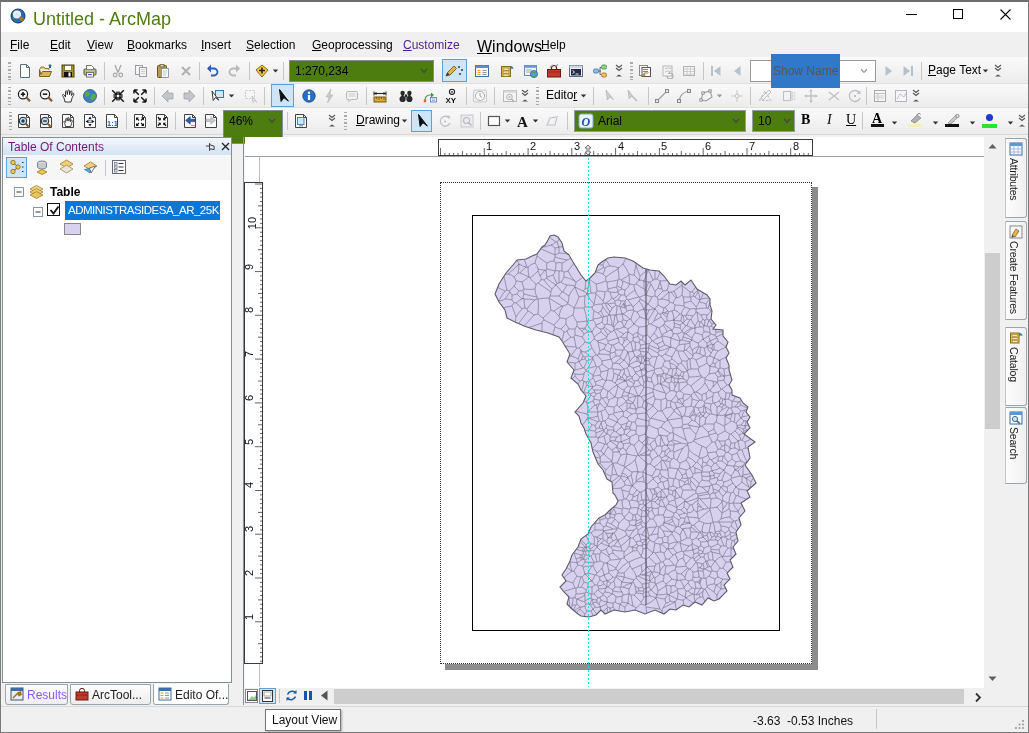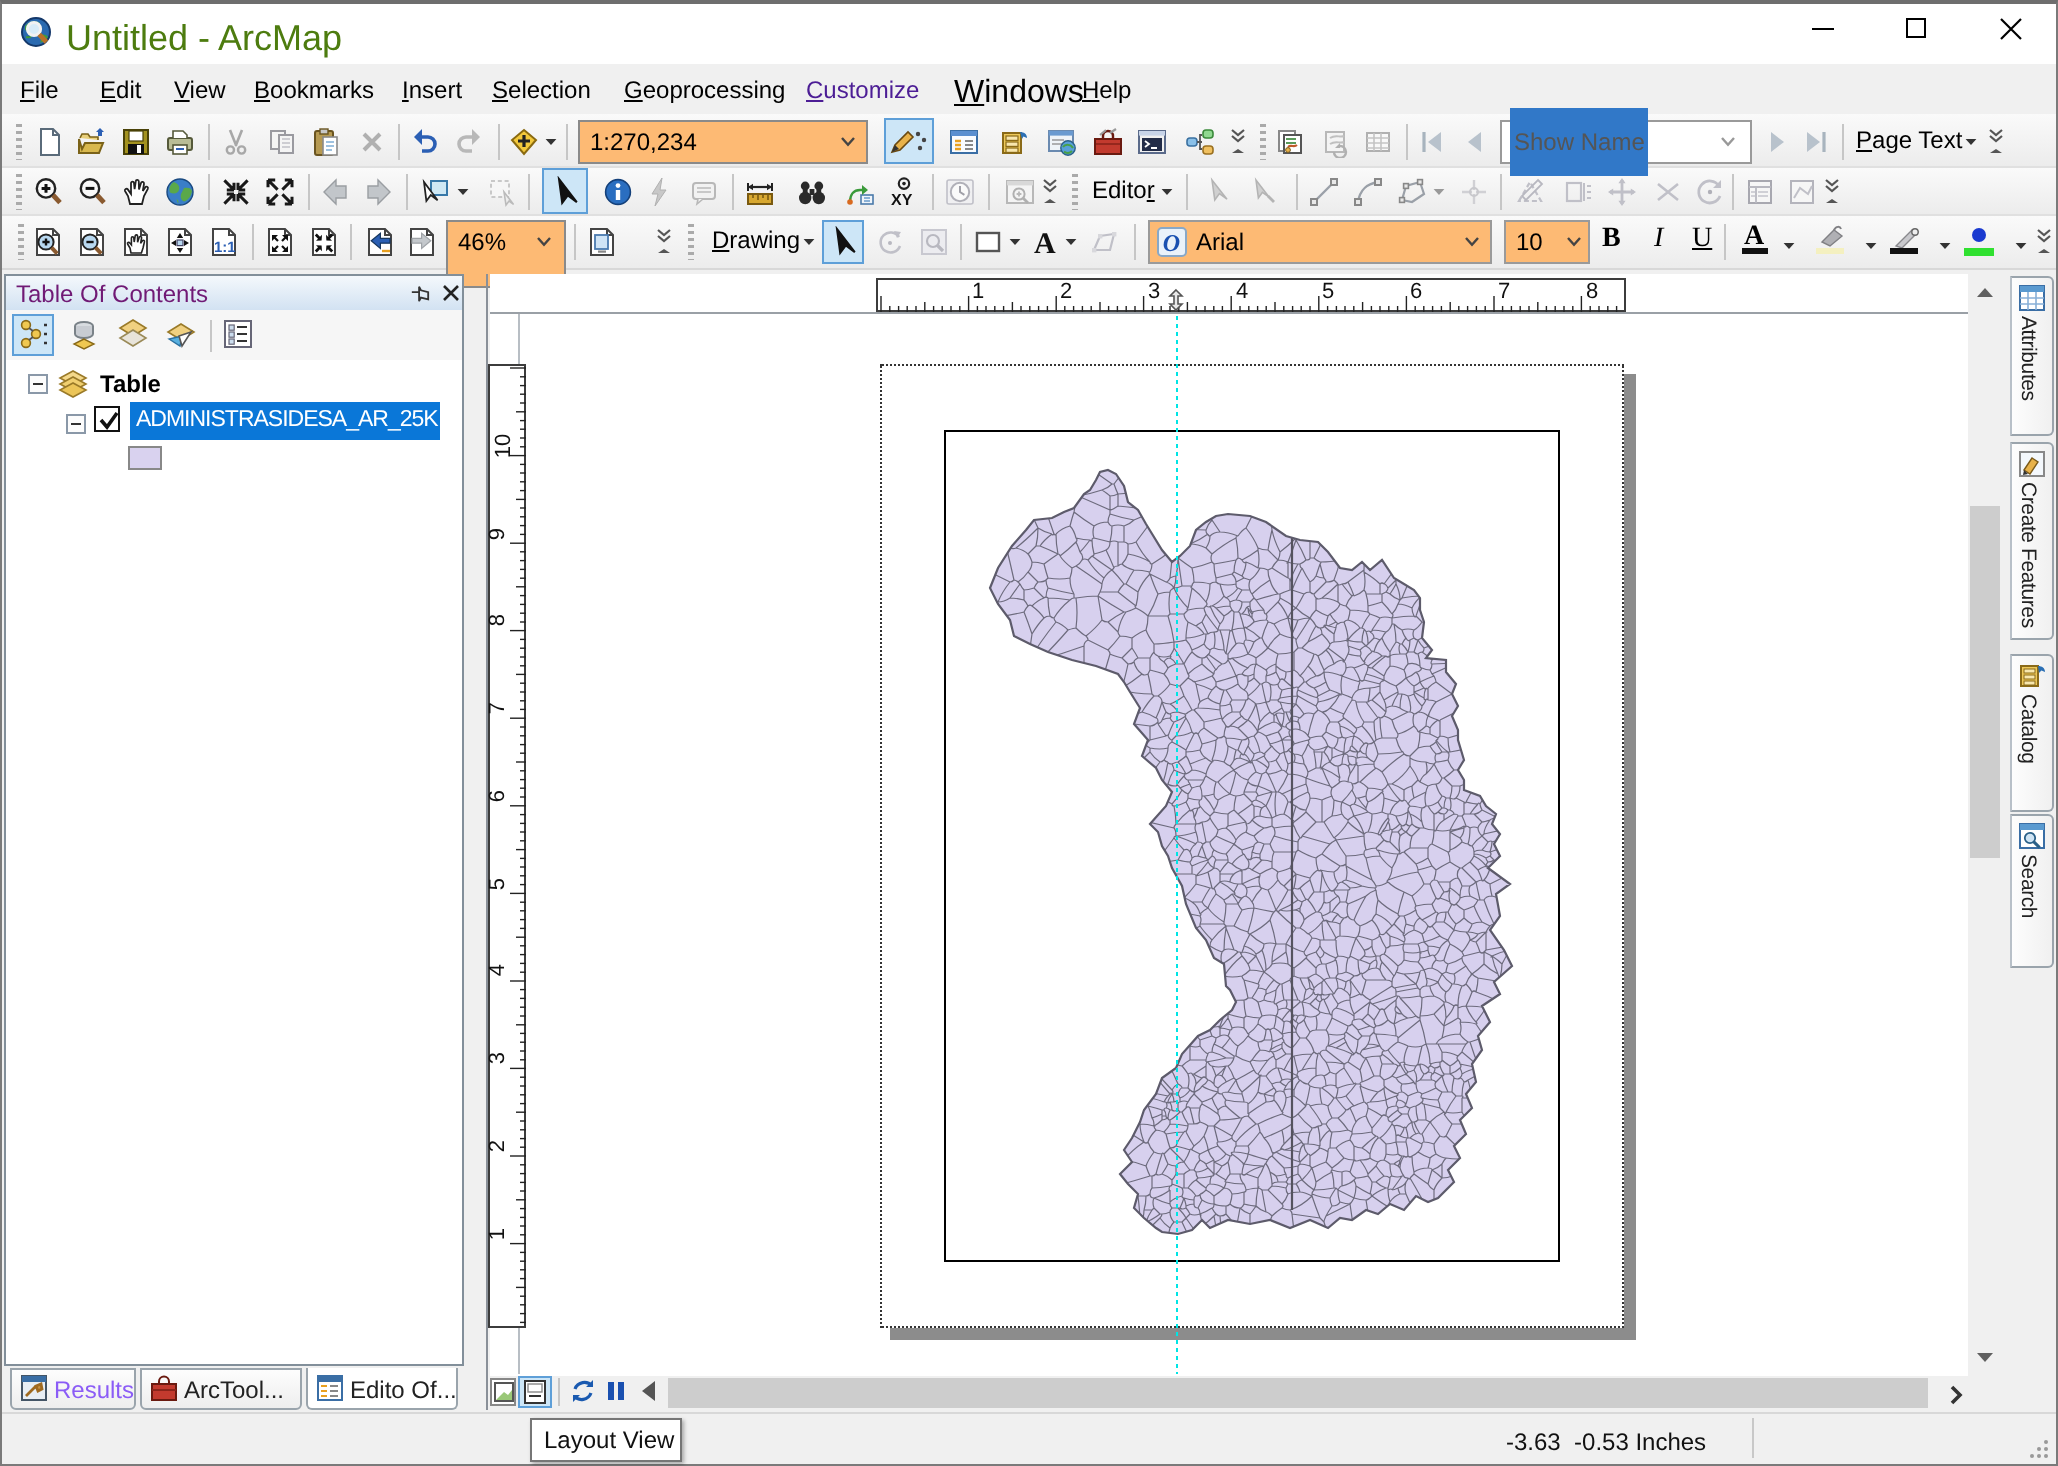--- a/index.html
+++ b/index.html
@@ -1,18 +1,18 @@
 <!DOCTYPE html>
 <html><head><meta charset="utf-8"><style>
 *{margin:0;padding:0;box-sizing:border-box}
 html,body{width:1029px;height:733px;overflow:hidden;font-family:"Liberation Sans",sans-serif;background:#f0f0f0;position:relative}
 .abs{position:absolute}
 .sep{position:absolute;width:1px;background:#c6c6c6}
 .grip{position:absolute;width:3px;background-image:repeating-linear-gradient(#aaa 0 1.5px,transparent 1.5px 3.5px)}
-.combo{position:absolute;background:#fdba74;border:1px solid #8a8a8a;font-size:12px;color:#000}
+.combo{position:absolute;background:#4d7c0f;border:1px solid #8a8a8a;font-size:12px;color:#000}
 .cbtn{position:absolute;color:#000;font-size:12px}
 </style></head><body>
 
 <div class="abs" style="left:0;top:0;width:1029px;height:733px;border:1px solid #7a7a7a;border-top:2px solid #6e6e6e;z-index:50;pointer-events:none"></div>
 <div class="abs" style="left:1px;top:2px;width:1027px;height:30px;background:#fff"></div>
 <svg style="position:absolute;left:10px;top:8px" width="16" height="16" viewBox="0 0 16 16">
     <circle cx="8" cy="8" r="7" fill="#2a6ab0" stroke="#14386a"></circle>
     <path d="M2.5 5c2-2.5 5-3 7.5-1.5L8 6 5.5 8.5 2.5 7z" fill="#3f9a40"></path>
     <path d="M10.5 9.5c1.5-.5 3 0 3.5 1.2a7 7 0 0 1-3.8 2.8z" fill="#3f9a40"></path>
     <path d="M3 10.5c1 .3 2 .2 2.6-.4" stroke="#3f9a40" stroke-width="1"></path>
@@ -172,21 +172,21 @@
     <path d="M2.5 6h11M2.5 8.5h11M2.5 11h11M6 3.5v9M9.5 3.5v9" stroke="#c4c4c4" stroke-width="0.8"></path>
   </svg>
 <div class="sep" style="left:703px;top:62px;height:18px"></div>
 <svg style="position:absolute;left:708px;top:63px" width="16" height="16" viewBox="0 0 16 16">
     <path d="M4 3v10" stroke="#a8b4be" stroke-width="1.6"></path>
     <path d="M12.5 3L6 8l6.5 5z" fill="#b8c2cc"></path>
   </svg>
 <svg style="position:absolute;left:729px;top:63px" width="16" height="16" viewBox="0 0 16 16">
     <path d="M11.5 3L5 8l6.5 5z" fill="#b8c2cc"></path>
   </svg>
-<div class="combo" style="left:750px;top:60px;width:126px;height:22px;line-height:20px;background:#fff;border-color:#9a9a9a"><span style="background:#3178c8;color:#555;padding:10px 2px;margin-left:4px">Show Name</span></div>
+<div class="combo" style="left:750px;top:60px;width:126px;height:22px;line-height:20px;background:#fff;border-color:#9a9a9a"><span style="background:#3178c8;color:#555;padding:10px 2px;margin-left:20px">Show Name</span></div>
 <svg style="position:absolute;left:860px;top:68px" width="8" height="6" viewBox="0 0 8 6">
     <path d="M1 1l3 3.4L7 1" fill="none" stroke="#999" stroke-width="1.2"></path>
   </svg>
 <svg style="position:absolute;left:881px;top:63px" width="16" height="16" viewBox="0 0 16 16">
     <path d="M4.5 3L11 8l-6.5 5z" fill="#b8c2cc"></path>
   </svg>
 <svg style="position:absolute;left:900px;top:63px" width="16" height="16" viewBox="0 0 16 16">
     <path d="M3.5 3L10 8l-6.5 5z" fill="#b8c2cc"></path>
     <path d="M12 3v10" stroke="#a8b4be" stroke-width="1.6"></path>
   </svg>

